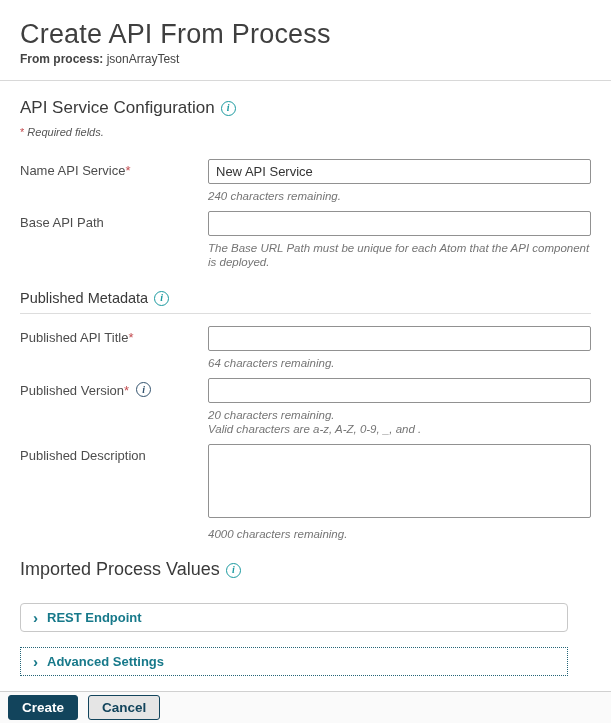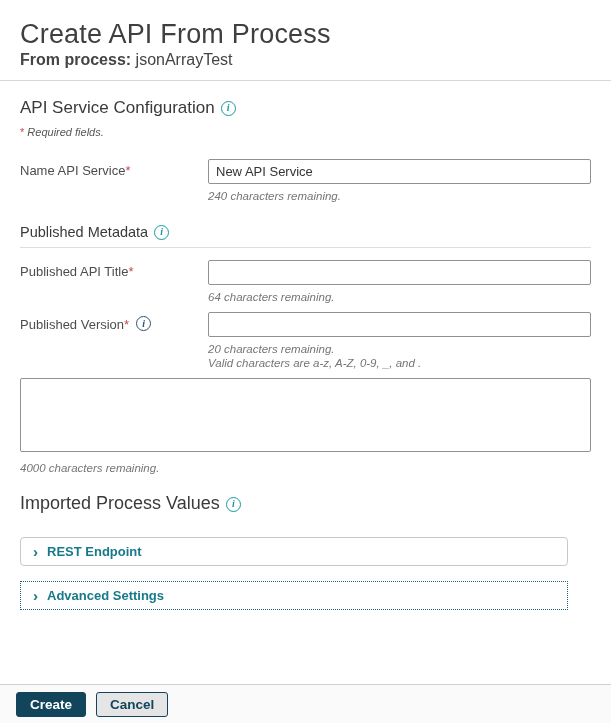--- a/index.html
+++ b/index.html
@@ -8,21 +8,21 @@
     font-family:"Liberation Sans", sans-serif;
     background:#ffffff;
     color:#424242;
     display:flex;
     flex-direction:column;
     overflow:hidden;
   }
   
   .page-header { padding:21px 20px 13px; border-bottom:1px solid #d8d8d8; }
   .page-title { font-size:27px; line-height:26px; font-weight:500; color:#3f3f3f; letter-spacing:.2px; }
-  .page-subtitle { margin-top:5px; font-size:16px; line-height:15px; color:#444; }
+  .page-subtitle { margin-top:5px; font-size:12px; line-height:15px; color:#444; }
   .page-subtitle b { font-weight:700; }
   
   .main { padding:0 20px; flex:0 0 auto; }
   .section-title { margin-top:15px; font-size:17px; line-height:24px; font-weight:500; color:#3a3a3a; }
   .section-title--big { margin-top:16px; font-size:18px; }
   .subsection-title { margin-top:20px; font-size:14.5px; line-height:18px; font-weight:500; color:#3a3a3a; }
   .subsection-rule { border:none; border-top:1px solid #ddd; margin-top:6px; }
   .required-note { margin-top:5px; font-size:11px; line-height:14px; font-style:italic; color:#555; }
   .req { color:#c34c50; font-style:normal; font-weight:400; }
   .info-icon {
@@ -59,21 +59,21 @@
     padding:6px 12px; margin-bottom:15px;
     height:29px; cursor:pointer; background:#fff;
   }
   .panel--focus { border:1px dotted #256577; border-radius:0; }
   .panel-chevron { color:#17798a; font-size:15px; line-height:1; margin-right:9px; font-weight:700; }
   .panel-label { color:#17798a; font-size:13px; font-weight:700; }
   
   .footer {
     margin-top:auto; height:39px;
     background:#fafafa; border-top:1px solid #d0d0d0;
-    display:flex; align-items:center; padding:0 16px; gap:10px;
+    display:flex; align-items:center; padding:0 8px; gap:10px;
   }
   .btn {
     height:25px; padding:0 13px; font-size:13.5px; font-weight:700;
     border-radius:3px; cursor:pointer; font-family:"Liberation Sans", sans-serif;
     display:inline-flex; align-items:center;
   }
   .btn-primary { background:#12445c; border:1px solid #12445c; color:#fff; }
   .btn-secondary { background:#e5e5e5; border:1px solid #12445c; color:#12445c; }
 </style>
 </head>
@@ -96,20 +96,27 @@
   <div class="form">
 
     <div class="form-row">
       <label class="form-label"><span>Name API Service</span><span class="req">*</span></label>
       <div class="form-control">
         <input class="text-input" type="text" value="New API Service" style="">
         <div class="helper">240 characters remaining.</div>
       </div>
     </div>
 
+    <div class="form-row">
+      <label class="form-label"><span>Base API Path</span></label>
+      <div class="form-control">
+        <input class="text-input" type="text" value="" style="">
+        <div class="helper">The Base URL Path must be unique for each Atom that the API component is deployed.</div>
+      </div>
+    </div>
 
   </div>
 
   <h3 class="subsection-title"><span>Published Metadata</span><span class="info-icon">i</span></h3>
   <hr class="subsection-rule">
 
   <div class="form form--tight">
 
     <div class="form-row">
       <label class="form-label"><span>Published API Title</span><span class="req">*</span></label>
@@ -122,20 +129,21 @@
     <div class="form-row">
       <label class="form-label"><span>Published Version</span><span class="req">*</span><span class="info-icon info-icon--navy">i</span></label>
       <div class="form-control">
         <input class="text-input" type="text" value="" style="">
         <div class="helper">20 characters remaining.</div>
         <div class="helper">Valid characters are a-z, A-Z, 0-9, _, and .</div>
       </div>
     </div>
 
     <div class="form-row">
+      <label class="form-label"><span>Published Description</span></label>
       <div class="form-control">
         <textarea class="textarea" style=""></textarea>
         <div class="helper">4000 characters remaining.</div>
       </div>
     </div>
 
   </div>
 
   <h2 class="section-title section-title--big"><span>Imported Process Values</span><span class="info-icon">i</span></h2>
 

